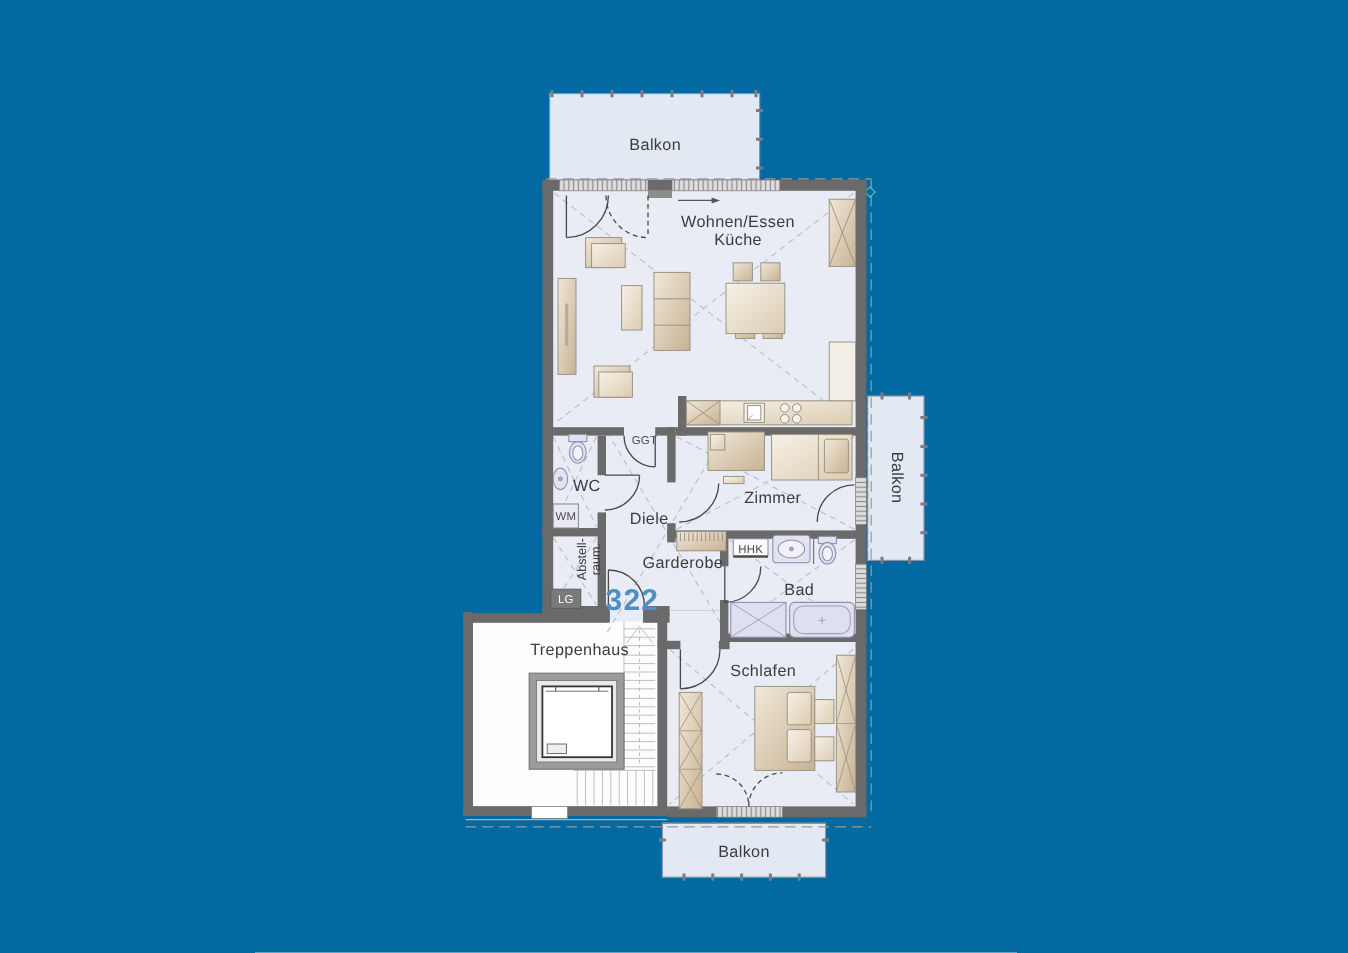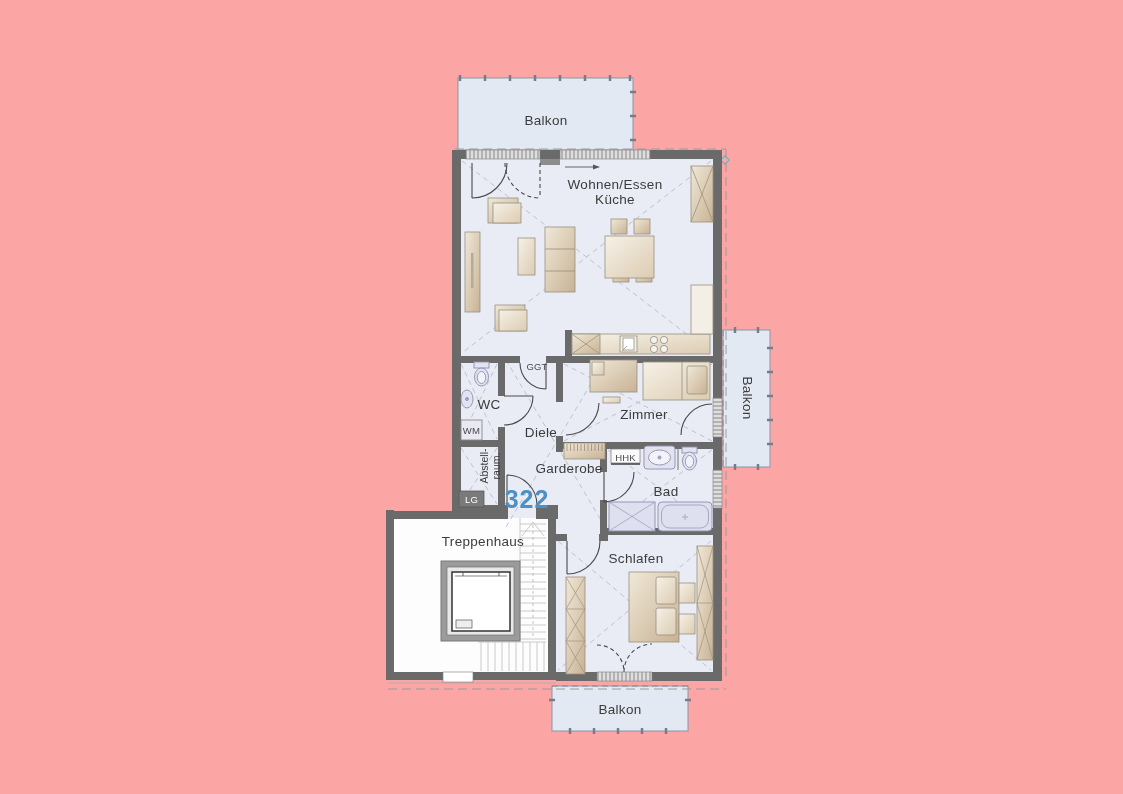--- a/index.html
+++ b/index.html
@@ -1,16 +1,16 @@
 <!DOCTYPE html>
 <html><head>
 <meta charset="utf-8">
 <style>
   html,body{margin:0;padding:0;background:#ffffff;}
-  .stage{position:relative;width:1123px;height:794px;background:#fca5a5;overflow:hidden;
+  .stage{position:relative;width:1123px;height:794px;background:#0369a1;overflow:hidden;
          font-family:"Liberation Sans", sans-serif;}
   svg{position:absolute;left:0;top:0;}
   text{font-family:"Liberation Sans", sans-serif;}
   .room-label{font-size:13.5px;fill:#3c3c3c;letter-spacing:.3px;}
   .small-label{font-size:9.5px;fill:#4a4a4a;letter-spacing:.2px;}
   .small-label-light{font-size:9.5px;fill:#ffffff;letter-spacing:.2px;}
   .abstell-label{font-size:10.5px;fill:#3c3c3c;}
   .unit-number{font-size:25px;font-weight:bold;fill:#4e8fc4;letter-spacing:1px;}
 </style>
 </head>

